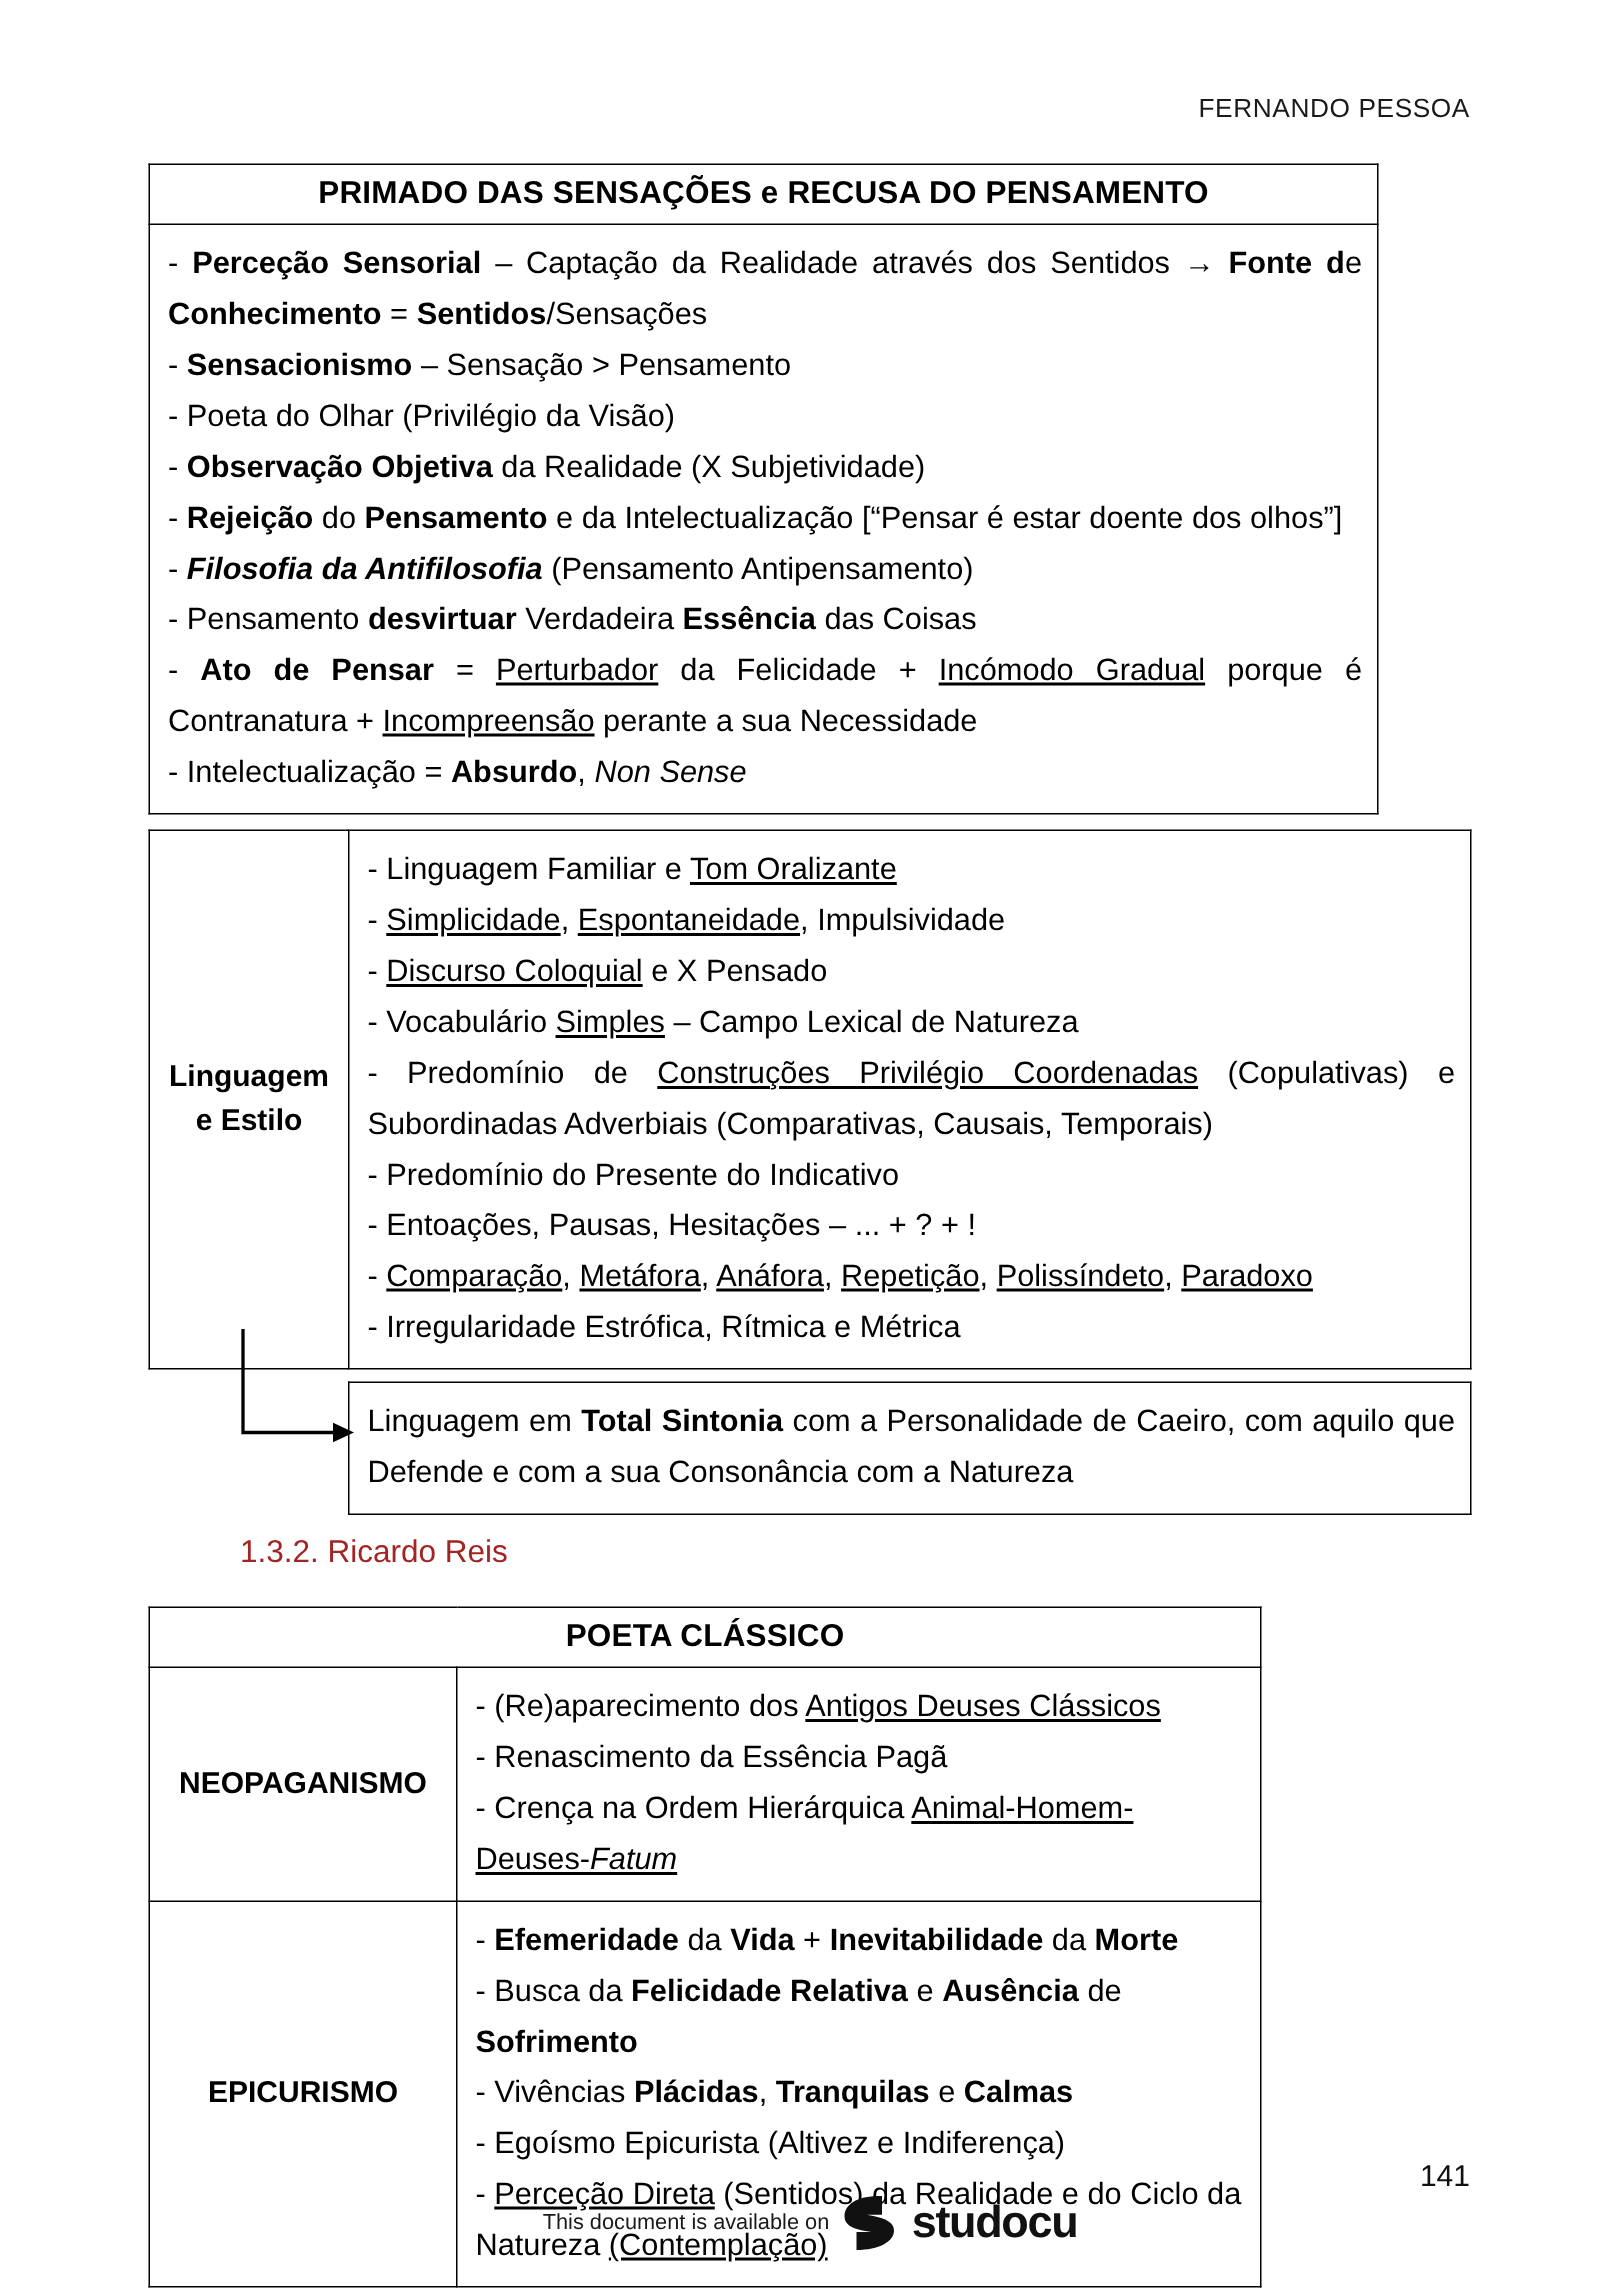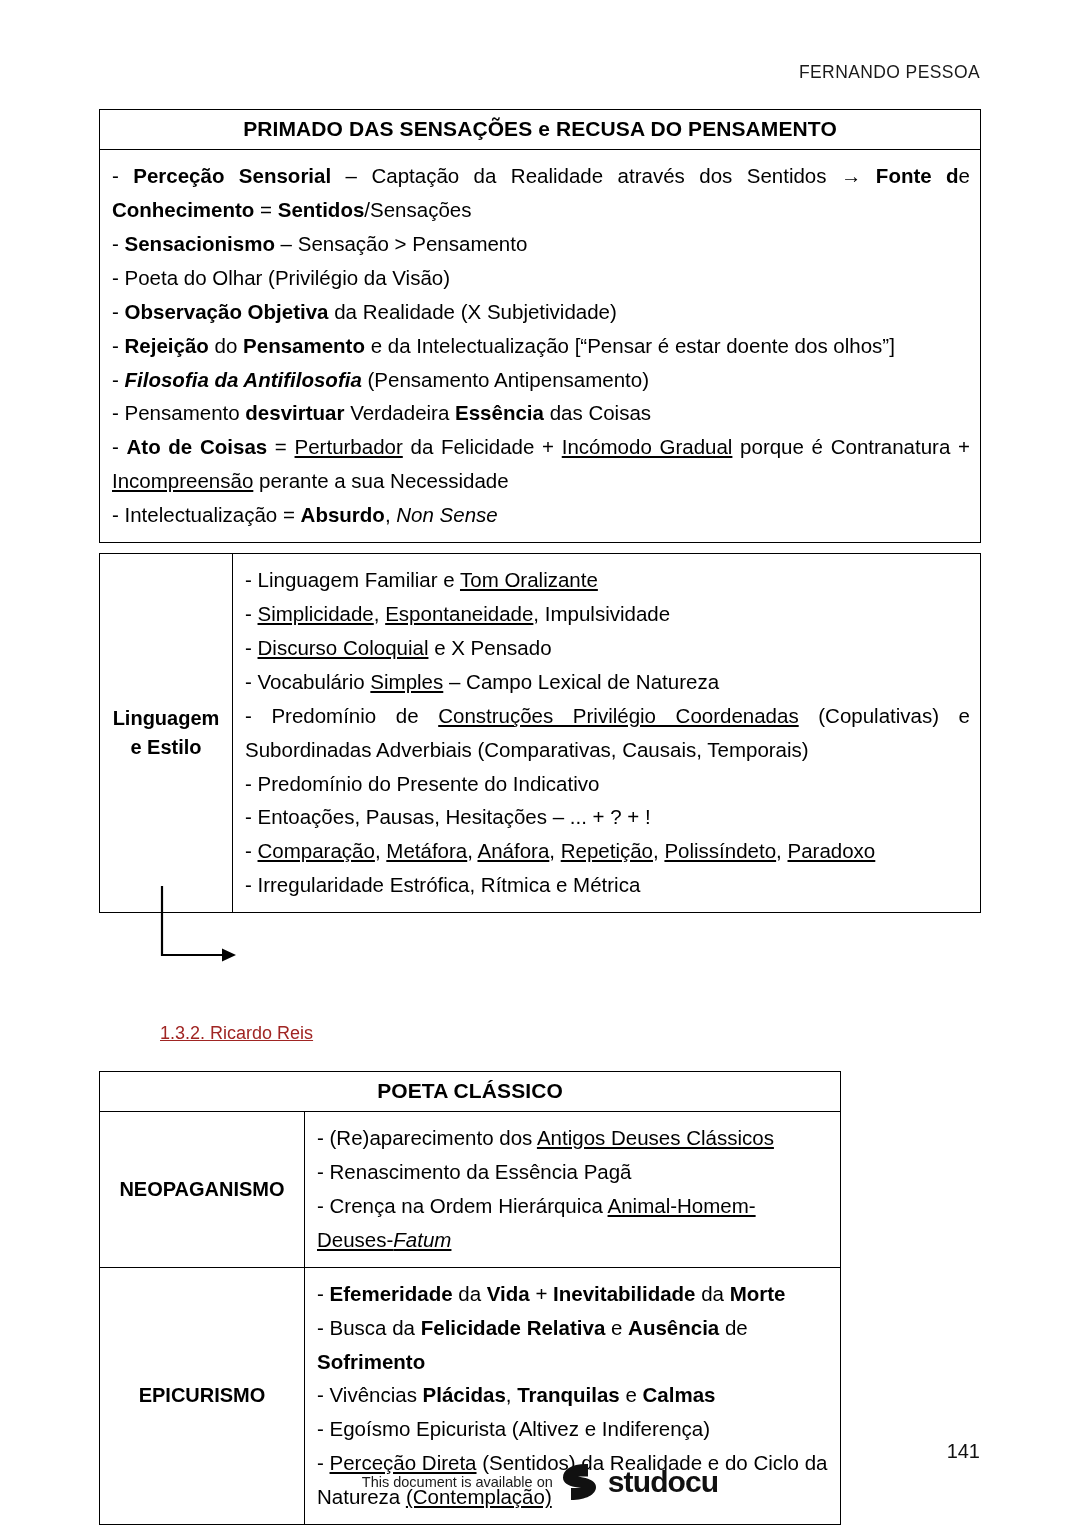--- a/index.html
+++ b/index.html
@@ -74,43 +74,42 @@
     text-align: justify;
     text-align-last: left;
   }
 
   b, strong { font-weight: bold; }
   i, em { font-style: italic; }
   .u { text-decoration: underline; text-underline-offset: 2px; }
   .bi { font-weight: bold; font-style: italic; }
 
   
-  #table-sensacoes { left: 99px; top: 109px; width: 882px; }
+  #table-sensacoes { left: 99px; top: 109px; width: 820px; }
   #table-linguagem { left: 99px; top: 553px; width: 882px; }
   #table-sintonia  { left: 232px; top: 921px; width: 749px; }
   #table-poeta     { left: 99px; top: 1071px; width: 742px; }
 
   
   .connector {
     position: absolute;
     left: 158px;
     top: 884px;
     width: 90px;
     height: 90px;
   }
 
   
   .section-heading {
     position: absolute;
     left: 160px;
     top: 1023px;
-    font-size: 18px;
+    font-size: 21px;
     color: #A02523;
     white-space: nowrap;
-    text-decoration: underline;
   }
 
   
   .page-number {
     position: absolute;
     right: 100px;
     top: 1440px;
     font-size: 20px;
     color: #111;
   }
@@ -167,21 +166,21 @@
     <tr>
       <td class="body-cell">
         <div class="lines">
           <p class="just">- <b>Perceção Sensorial</b> – Captação da Realidade através dos Sentidos <b>→</b> <b>Fonte d</b>e <b>Conhecimento</b> = <b>Sentidos</b>/Sensações</p>
           <p>- <b>Sensacionismo</b> – Sensação &gt; Pensamento</p>
           <p>- Poeta do Olhar (Privilégio da Visão)</p>
           <p>- <b>Observação Objetiva</b> da Realidade (X Subjetividade)</p>
           <p>- <b>Rejeição</b> do <b>Pensamento</b> e da Intelectualização [“Pensar é estar doente dos olhos”]</p>
           <p>- <span class="bi">Filosofia da Antifilosofia</span> (Pensamento Antipensamento)</p>
           <p>- Pensamento <b>desvirtuar</b> Verdadeira <b>Essência</b> das Coisas</p>
-          <p class="just">- <b>Ato de Coisas</b> = <span class="u">Perturbador</span> da Felicidade + <span class="u">Incómodo Gradual</span> porque é Contranatura + <span class="u">Incompreensão</span> perante a sua Necessidade</p>
+          <p class="just">- <b>Ato de Pensar</b> = <span class="u">Perturbador</span> da Felicidade + <span class="u">Incómodo Gradual</span> porque é Contranatura + <span class="u">Incompreensão</span> perante a sua Necessidade</p>
           <p>- Intelectualização = <b>Absurdo</b>, <i>Non Sense</i></p>
         </div>
       </td>
     </tr>
   </tbody>
     </table>
 
   <table class="tbl" id="table-linguagem">
     <colgroup>
         <col style="width:133px">
@@ -207,20 +206,31 @@
   </tbody>
     </table>
 
   <div class="connector">
     <svg width="90" height="90" viewBox="0 0 90 90" xmlns="http://www.w3.org/2000/svg">
       <path d="M4 2 L4 71 L66 71" fill="none" stroke="#000" stroke-width="2.2"></path>
       <path d="M64 64.5 L78 71 L64 77.5 Z" fill="#000"></path>
     </svg>
   </div>
 
+  <table class="tbl" id="table-sintonia">
+    <tbody>
+        <tr>
+      <td class="body-cell">
+        <div class="lines">
+          <p class="just">Linguagem em <b>Total Sintonia</b> com a Personalidade de Caeiro, com aquilo que Defende e com a sua Consonância com a Natureza</p>
+        </div>
+      </td>
+    </tr>
+  </tbody>
+    </table>
 
   <div class="section-heading">1.3.2. Ricardo Reis</div>
 
   <table class="tbl" id="table-poeta">
     <colgroup>
         <col style="width:205px">
         <col>
       </colgroup>
     <tbody>
         <tr>

